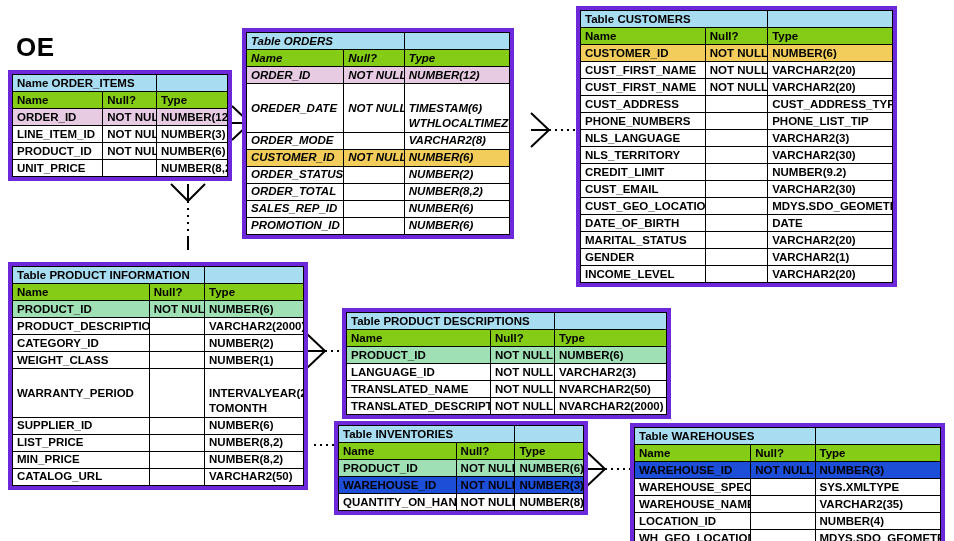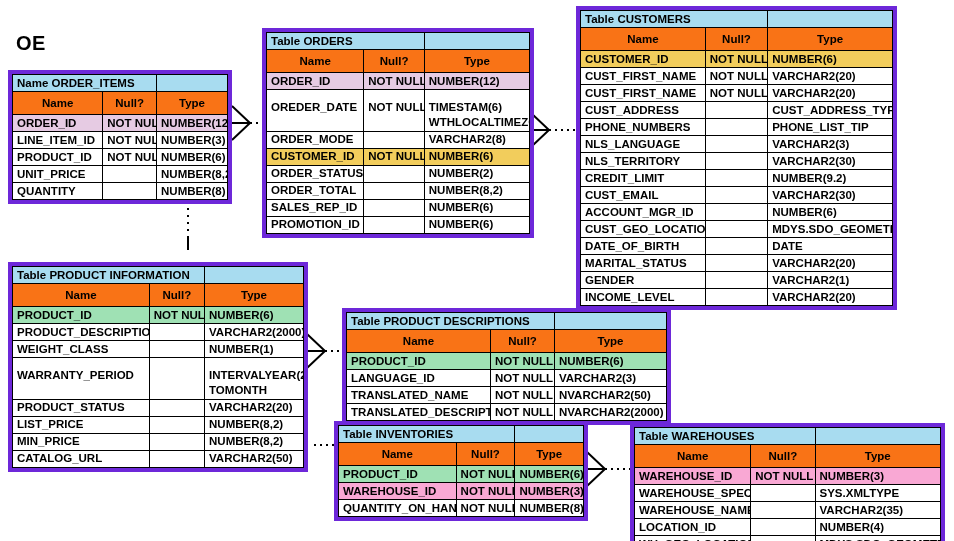--- a/index.html
+++ b/index.html
@@ -12,21 +12,21 @@
     position: relative;
     overflow: hidden;
     font-family: "Liberation Sans", sans-serif;
     color: #000;
   }
   #canvas { position: absolute; inset: 0; }
 
   .schema-title {
     position: absolute;
     left: 16px; top: 32px;
-    font-size: 20px;
+    font-size: 26px;
     font-weight: bold;
     letter-spacing: 0.5px;
     color: #000;
   }
 
   .er-table {
     position: absolute;
     border: 4px solid #6d28d9;
     background: #fff;
     z-index: 5;
@@ -46,28 +46,28 @@
     overflow: hidden;
     height: 17px;
     vertical-align: middle;
   }
   .title-cell {
     background: #a8dcf0;
     font-size: 12px;
     height: 18px;
   }
   .title-blank { background: #a8dcf0; }
-  .hdr td { background: #f97316; height: 23px; text-align: center; }
+  .hdr td { background: #84cc16; height: 17px; }
   .r-pink   td { background: #e6cbe3; }
   .r-yellow td { background: #f2cd5c; margin-top: 6px; }
   .r-green  td { background: #9fe1b4; }
-  .r-cyan   td { background: #f9a8d4; }
+  .r-cyan   td { background: #1d4ed8; }
   .r-plain  td { background: #ffffff; }
   .c-null { text-align: center; }
-  .two-line td { height: 34px; vertical-align: top; padding-top: 10px; }
+  .two-line td { height: 34px; vertical-align: top; padding-top: 17px; }
   .two-line .stack { display: block; line-height: 1.33; }
 
   
   #wires { position: absolute; inset: 0; z-index: 2; pointer-events: none; }
 </style>
 </head>
 <body>
 
 <div id="canvas">
 
@@ -146,30 +146,25 @@
           <tr class="r-plain">
             <td>PRODUCT_ID</td>
             <td class="c-null">NOT NULL</td>
             <td>NUMBER(6)</td>
           </tr>
           <tr class="r-plain">
             <td>UNIT_PRICE</td>
             <td class="c-null"></td>
             <td>NUMBER(8,2)</td>
           </tr>
-          <tr class="r-plain">
-            <td>QUANTITY</td>
-            <td class="c-null"></td>
-            <td>NUMBER(8)</td>
-          </tr>
-        </tbody>
-    </table>
-  </div>
-
-  <div class="er-table" id="t-orders" style="left:262px; top:28px; width:272px;">
+        </tbody>
+    </table>
+  </div>
+
+  <div class="er-table" id="t-orders" style="left:242px; top:28px; width:272px;font-style:italic;">
     <table>
       <colgroup>
           <col style="width:37%">
           <col style="width:23%">
           <col style="width:40%">
         </colgroup>
       <tbody>
           <tr>
             <td class="title-cell" colspan="2">Table ORDERS</td>
             <td class="title-blank"></td>
@@ -282,25 +277,20 @@
             <td>CREDIT_LIMIT</td>
             <td class="c-null"></td>
             <td>NUMBER(9.2)</td>
           </tr>
           <tr class="r-plain">
             <td>CUST_EMAIL</td>
             <td class="c-null"></td>
             <td>VARCHAR2(30)</td>
           </tr>
           <tr class="r-plain">
-            <td>ACCOUNT_MGR_ID</td>
-            <td class="c-null"></td>
-            <td>NUMBER(6)</td>
-          </tr>
-          <tr class="r-plain">
             <td>CUST_GEO_LOCATION</td>
             <td class="c-null"></td>
             <td>MDYS.SDO_GEOMETRY</td>
           </tr>
           <tr class="r-plain">
             <td>DATE_OF_BIRTH</td>
             <td class="c-null"></td>
             <td>DATE</td>
           </tr>
           <tr class="r-plain">
@@ -341,38 +331,43 @@
           </tr>
           <tr class="r-green">
             <td>PRODUCT_ID</td>
             <td class="c-null">NOT NULL</td>
             <td>NUMBER(6)</td>
           </tr>
           <tr class="r-plain">
             <td>PRODUCT_DESCRIPTION</td>
             <td class="c-null"></td>
             <td>VARCHAR2(2000)</td>
+          </tr>
+          <tr class="r-plain">
+            <td>CATEGORY_ID</td>
+            <td class="c-null"></td>
+            <td>NUMBER(2)</td>
           </tr>
           <tr class="r-plain">
             <td>WEIGHT_CLASS</td>
             <td class="c-null"></td>
             <td>NUMBER(1)</td>
           </tr>
           <tr class="r-plain two-line">
             <td>WARRANTY_PERIOD</td>
             <td class="c-null"></td>
             <td>
               <span class="stack">INTERVALYEAR(2)</span>
               <span class="stack">TOMONTH</span>
             </td>
           </tr>
           <tr class="r-plain">
-            <td>PRODUCT_STATUS</td>
-            <td class="c-null"></td>
-            <td>VARCHAR2(20)</td>
+            <td>SUPPLIER_ID</td>
+            <td class="c-null"></td>
+            <td>NUMBER(6)</td>
           </tr>
           <tr class="r-plain">
             <td>LIST_PRICE</td>
             <td class="c-null"></td>
             <td>NUMBER(8,2)</td>
           </tr>
           <tr class="r-plain">
             <td>MIN_PRICE</td>
             <td class="c-null"></td>
             <td>NUMBER(8,2)</td>

